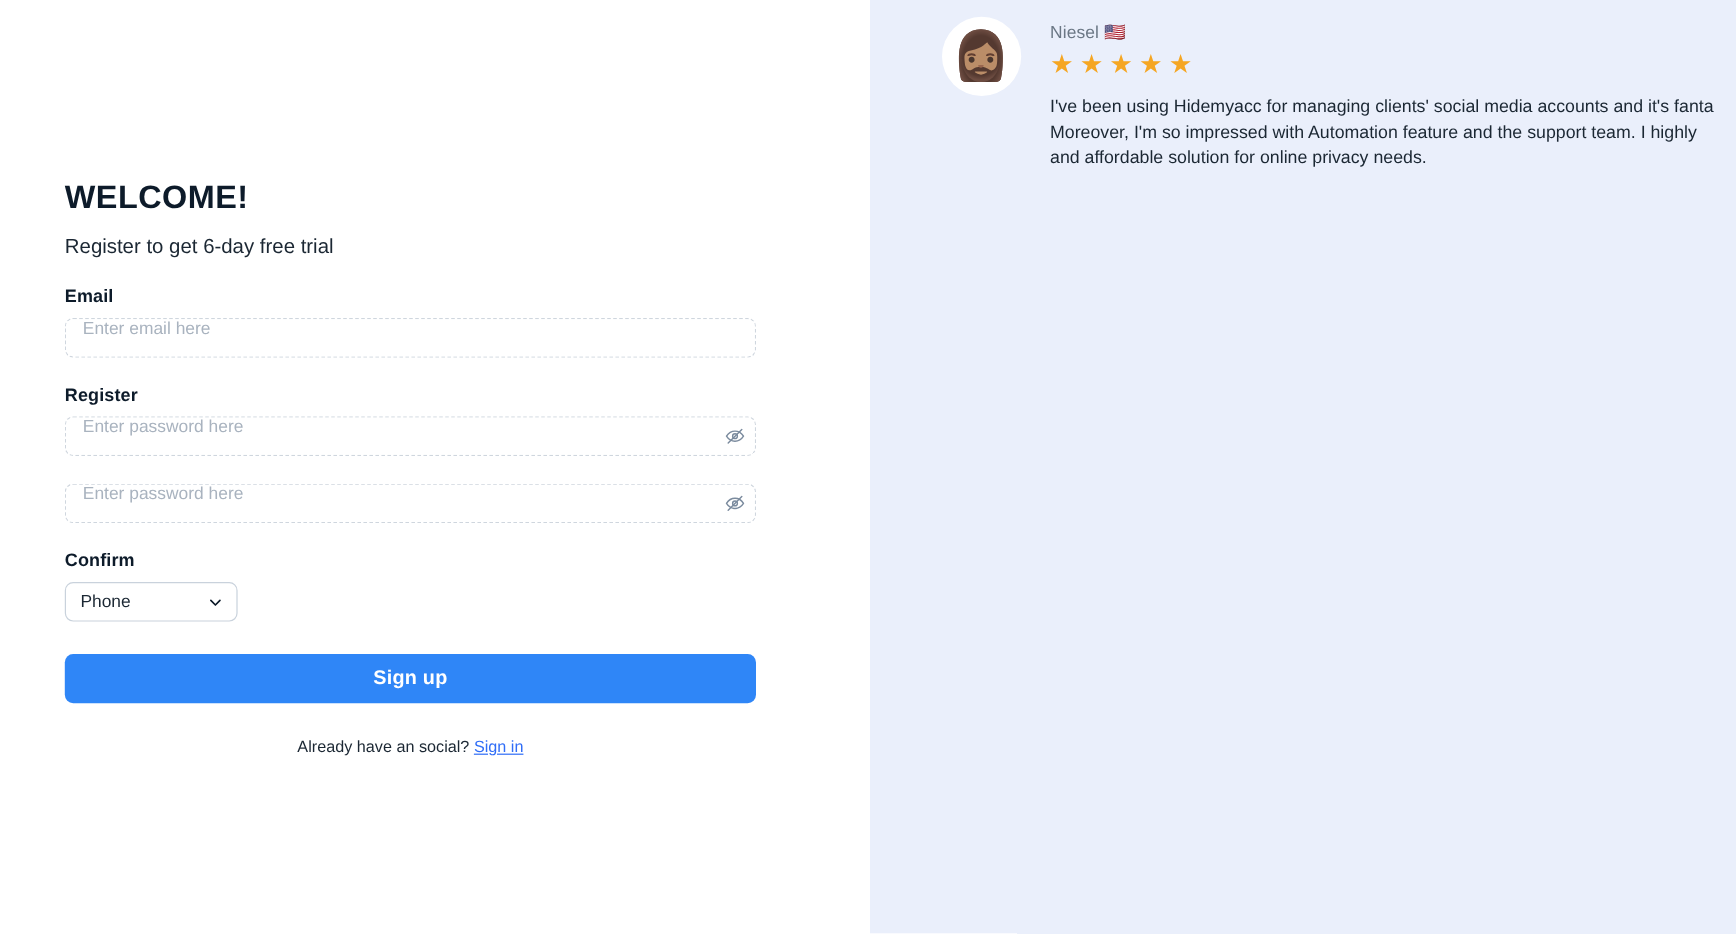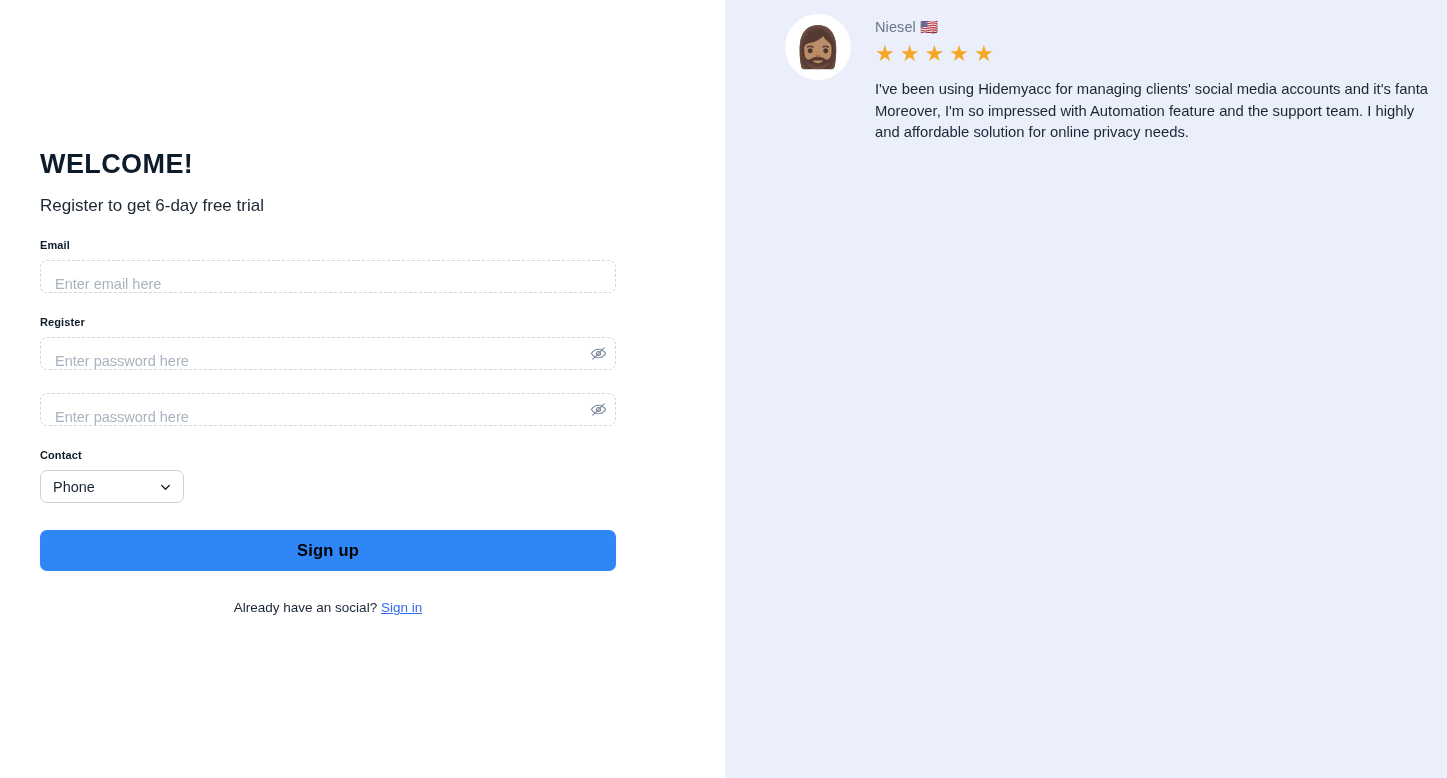--- a/index.html
+++ b/index.html
@@ -10,36 +10,36 @@
     color: #0d1b2a;
     -webkit-font-smoothing: antialiased;
   }
   .screen { position: relative; width: 1447px; height: 778px; display: flex; }
 
   
   .left-pane {
     width: 725px; height: 778px; background: #ffffff;
     position: relative; flex: 0 0 725px;
   }
-  .form-wrap { position: absolute; left: 40px; top: 148px; width: 576px; }
+  .form-wrap { position: absolute; left: 54px; top: 148px; width: 576px; }
   .welcome {
     font-size: 27px; font-weight: bold; letter-spacing: .4px;
     color: #0d1b2a; line-height: 1.2;
   }
   .subtitle {
     margin-top: 16px; font-size: 17px; color: #1b2733; font-weight: 400;
   }
   .field { margin-top: 23px; }
   .field-label {
-    font-size: 11px; font-weight: bold; color: #0d1b2a; margin-bottom: 9px;
+    font-size: 15px; font-weight: bold; color: #0d1b2a; margin-bottom: 9px;
     letter-spacing: .1px;
   }
   .input-box {
     position: relative; height: 33px; border: 1px dashed #cfd6de;
-    border-radius: 7px; background: #fff; display: flex; align-items: flex-end;
+    border-radius: 7px; background: #fff; display: flex; align-items: flex-start;
   }
   .input-box input {
     flex: 1; border: 0; outline: 0; background: transparent;
     font-family: "Liberation Sans", sans-serif; font-size: 14.5px;
     color: #1b2733; padding: 0 14px;
   }
   .input-box input::placeholder { color: #a9b3bf; }
   .eye-btn {
     width: 34px; height: 100%; display: flex; align-items: center;
     justify-content: center; cursor: pointer; flex: 0 0 34px;
@@ -48,21 +48,21 @@
   .select-box {
     position: relative; width: 144px; height: 33px; border: 1px solid #c9d2dc;
     border-radius: 7px; background: #fff; display: flex; align-items: center;
     padding: 0 12px; cursor: pointer;
   }
   .select-box .sel-val { font-size: 14.5px; color: #1b2733; }
   .select-box .chev { position: absolute; right: 11px; top: 50%; transform: translateY(-50%); }
   .contact-input { flex: 1; }
   .signup-btn {
     margin-top: 27px; width: 100%; height: 41px; border: 0; border-radius: 7px;
-    background: #2f86f7; color: #000000; font-size: 16.5px; font-weight: bold;
+    background: #2f86f7; color: #ffffff; font-size: 16.5px; font-weight: bold;
     font-family: "Liberation Sans", sans-serif; cursor: pointer;
     letter-spacing: .2px;
   }
   .signin-line {
     margin-top: 29px; text-align: center; font-size: 13.5px; color: #1b2733;
   }
   .signin-line a { color: #2f6df7; text-decoration: underline; cursor: pointer; text-align: center; }
 
   
   .right-pane {
@@ -128,21 +128,21 @@
               <path d="M2 12s3.8-6 10-6 10 6 10 6-3.8 6-10 6S2 12 2 12z"></path>
               <circle cx="12" cy="12" r="2.8"></circle>
               <line x1="4" y1="20" x2="20" y2="4"></line>
             </svg>
           </span>
         </div>
       </div>
 
       
       <div class="field">
-        <div class="field-label">Contact</div>
+        <div class="field-label">Confirm</div>
         <div class="contact-row">
           <div class="select-box">
             <span class="sel-val">Phone</span>
             <span class="chev">
               <svg width="13" height="13" viewBox="0 0 24 24" fill="none" stroke="#0d1b2a" stroke-width="2.6" stroke-linecap="round" stroke-linejoin="round">
                   <polyline points="5 9 12 16 19 9"></polyline>
                 </svg>
             </span>
           </div>
         </div>

